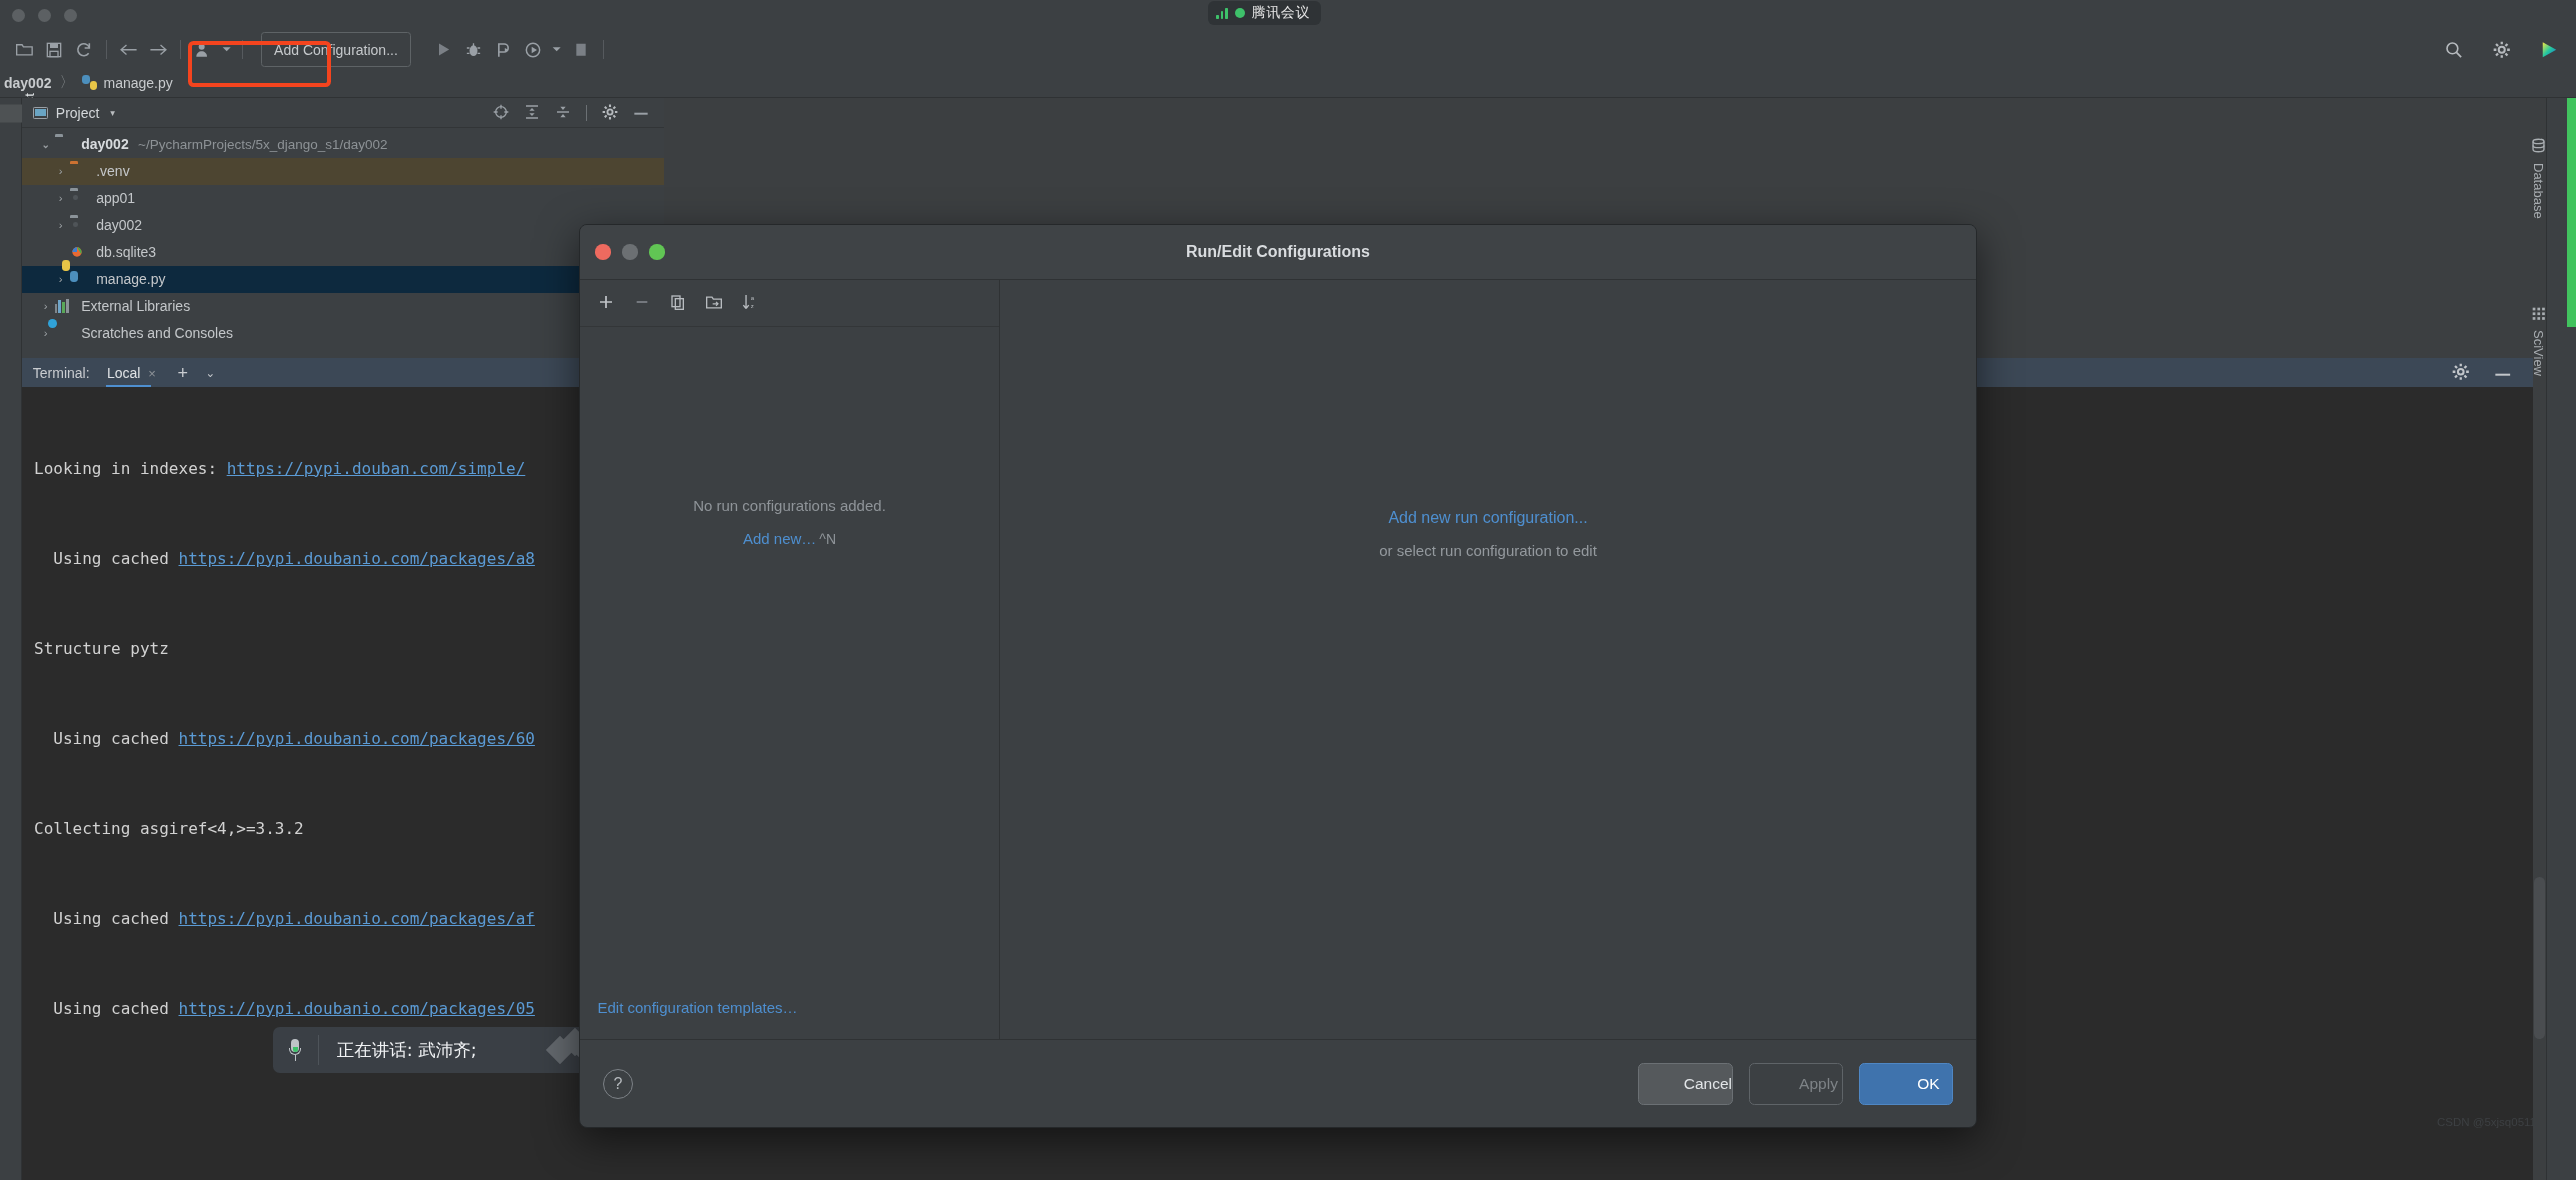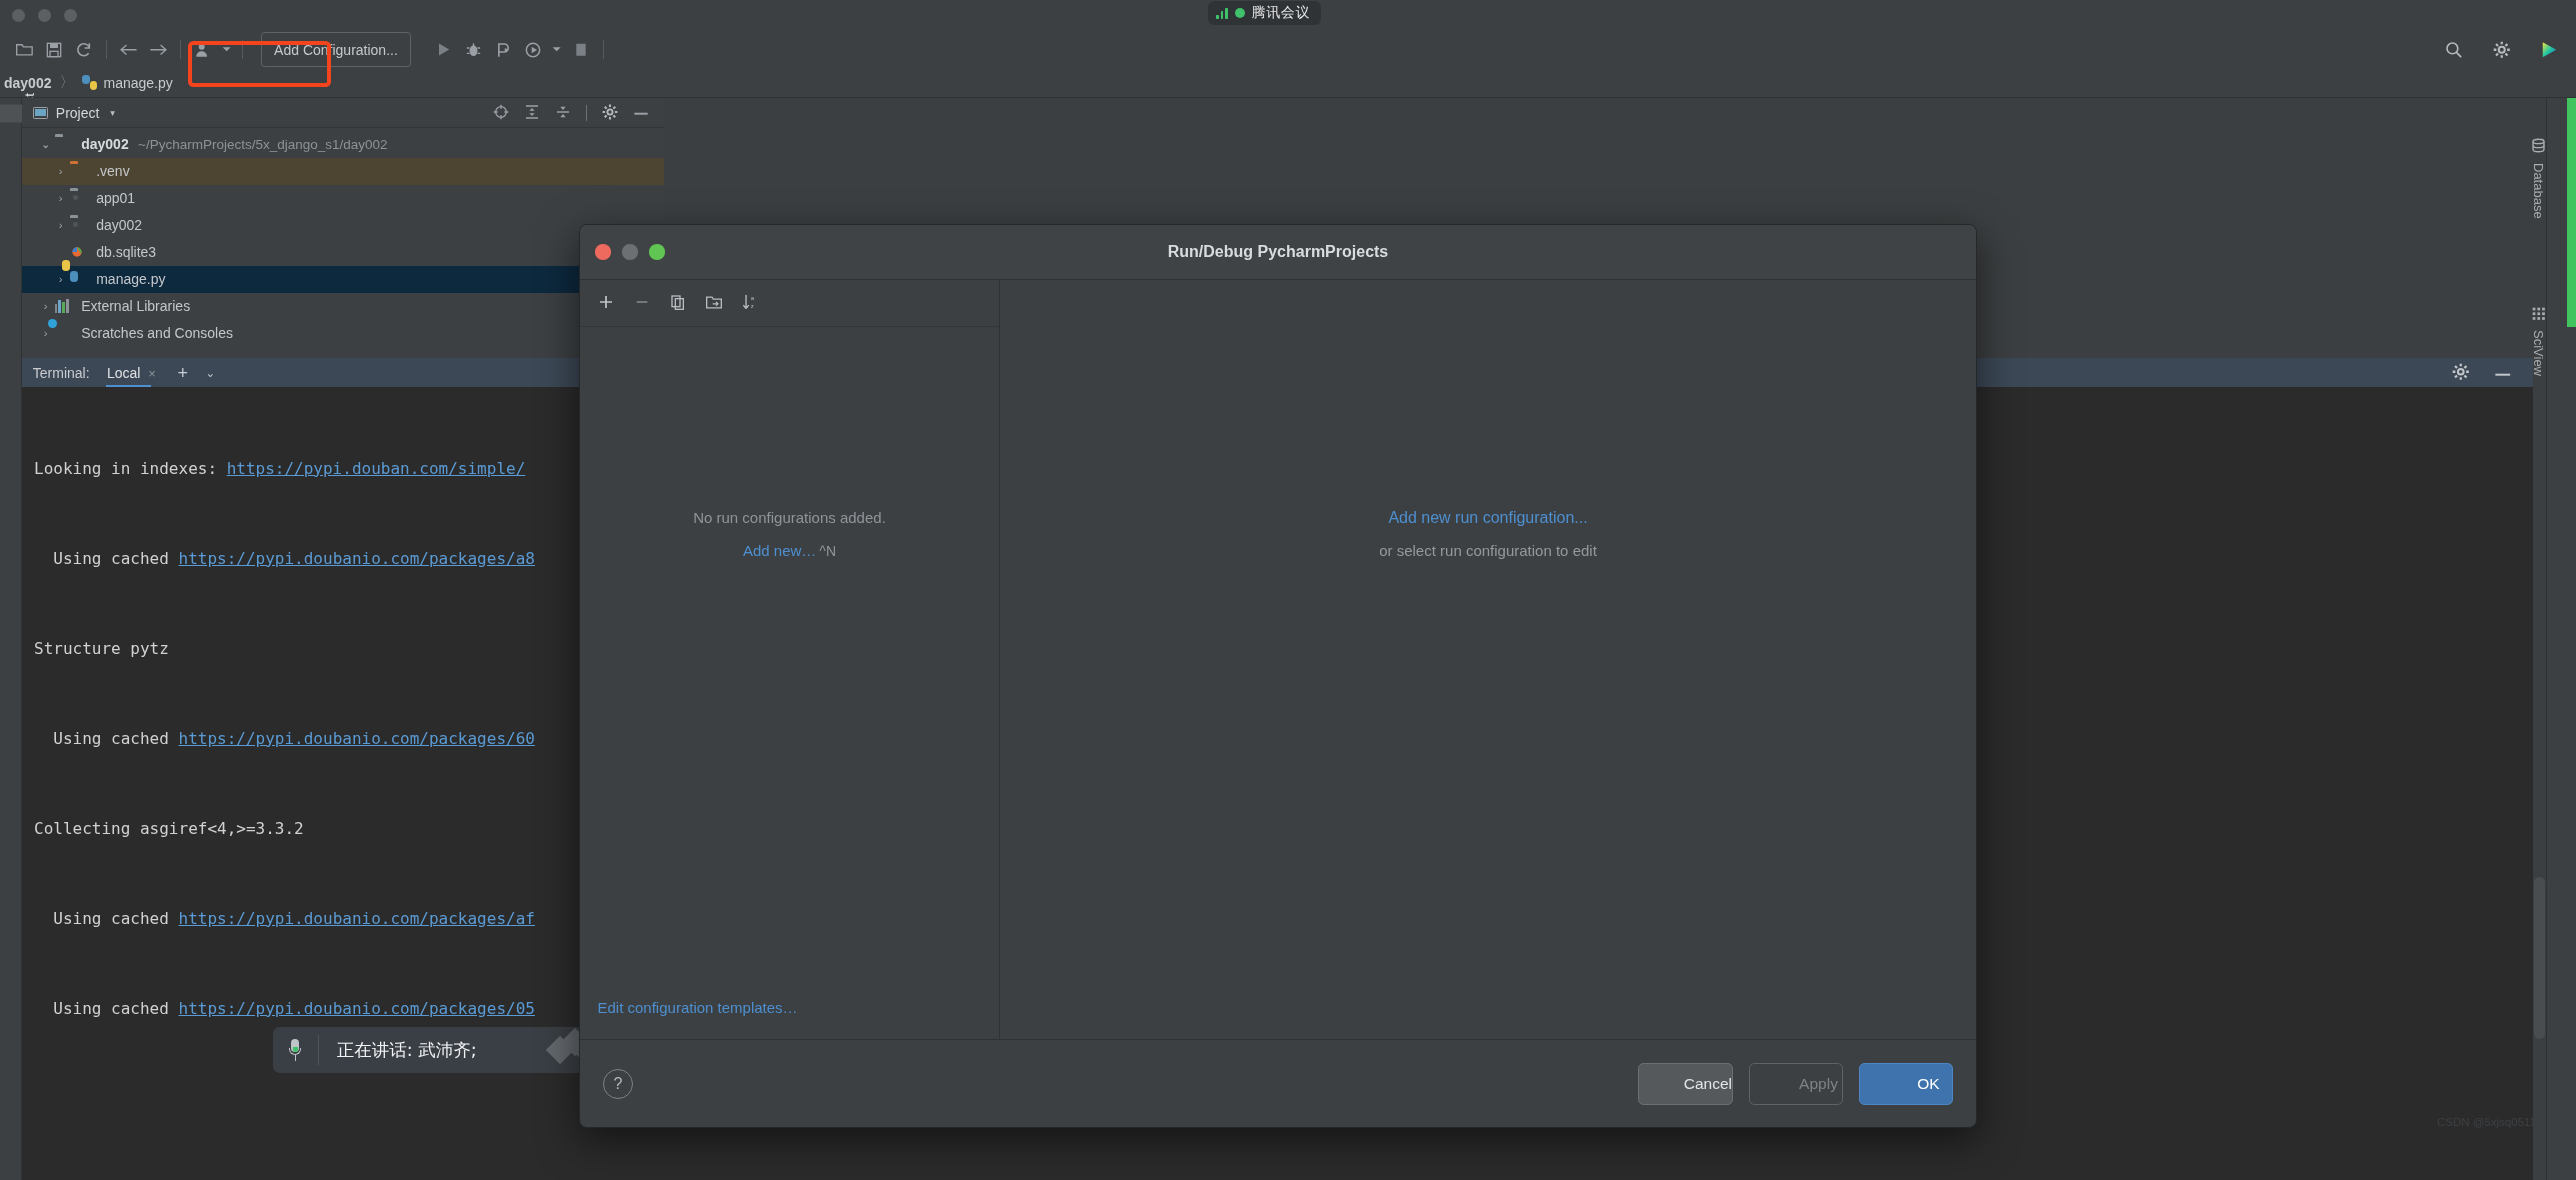--- a/index.html
+++ b/index.html
@@ -199,21 +199,21 @@
   .dlg-traffic i { width: 15.5px; height: 15.5px; border-radius: 50%; display:block; }
   .dlg-traffic .r { background:#ee6a5f; } .dlg-traffic .y { background:#6c7073; } .dlg-traffic .g { background:#61c554; }
 
   .dlg-body { position:absolute; left:0; top:55px; right:0; bottom:88px; display:flex; }
   .dlg-left { width: 420px; border-right: 0.7px solid #2f3234; position:relative; }
   .dlg-left-tools {
     height: 47px; display:flex; align-items:center; gap: 20px; padding-left: 17.5px;
     color: #b8bcc0; border-bottom: 0.7px solid #333638;
   }
   .dlg-left-center {
-    position:absolute; left:0; right:0; top: 229px; text-align:center;
+    position:absolute; left:0; right:0; top: 217px; text-align:center;
   }
   .dlg-left-center .muted { color:#8f9499; font-size:15px; }
   .dlg-left-center .blue { color:#4e8fd0; font-size:15px; margin-top: 16px; display:inline-block;}
   .dlg-left-center .kbd { color:#8f9499; font-size:14px; }
   .dlg-left-bottom { position:absolute; left:0; right:0; bottom: 23px; padding-left: 17.5px; }
   .dlg-left-bottom a { color:#4e8fd0; font-size:15px; text-decoration:none; }
   .dlg-right { flex: 1; position: relative; }
   .dlg-right-center { position:absolute; left:0; right:0; top: 229px; text-align:center; }
   .dlg-right-center .blue { color:#4e8fd0; font-size:16px; }
   .dlg-right-center .muted { color:#94999e; font-size:15px; margin-top: 15px; }
@@ -615,21 +615,21 @@
   <div class="watermark">CSDN @5xjsq0511</div>
 
   <div class="dialog">
 
     <div class="dlg-title">
       <span class="dlg-traffic">
         <i class="r"></i>
         <i class="y"></i>
         <i class="g"></i>
       </span>
-      <span class="t">Run/Debug PycharmProjects</span>
+      <span class="t">Run/Edit Configurations</span>
     </div>
 
     <div class="dlg-body">
 
       <div class="dlg-left">
         <div class="dlg-left-tools">
           <span>
             <svg width="16" height="16" viewBox="0 0 24 24">
                 <path d="M12 3v18M3 12h18" stroke="#c0c4c8" stroke-width="2.6"></path>
               </svg>

